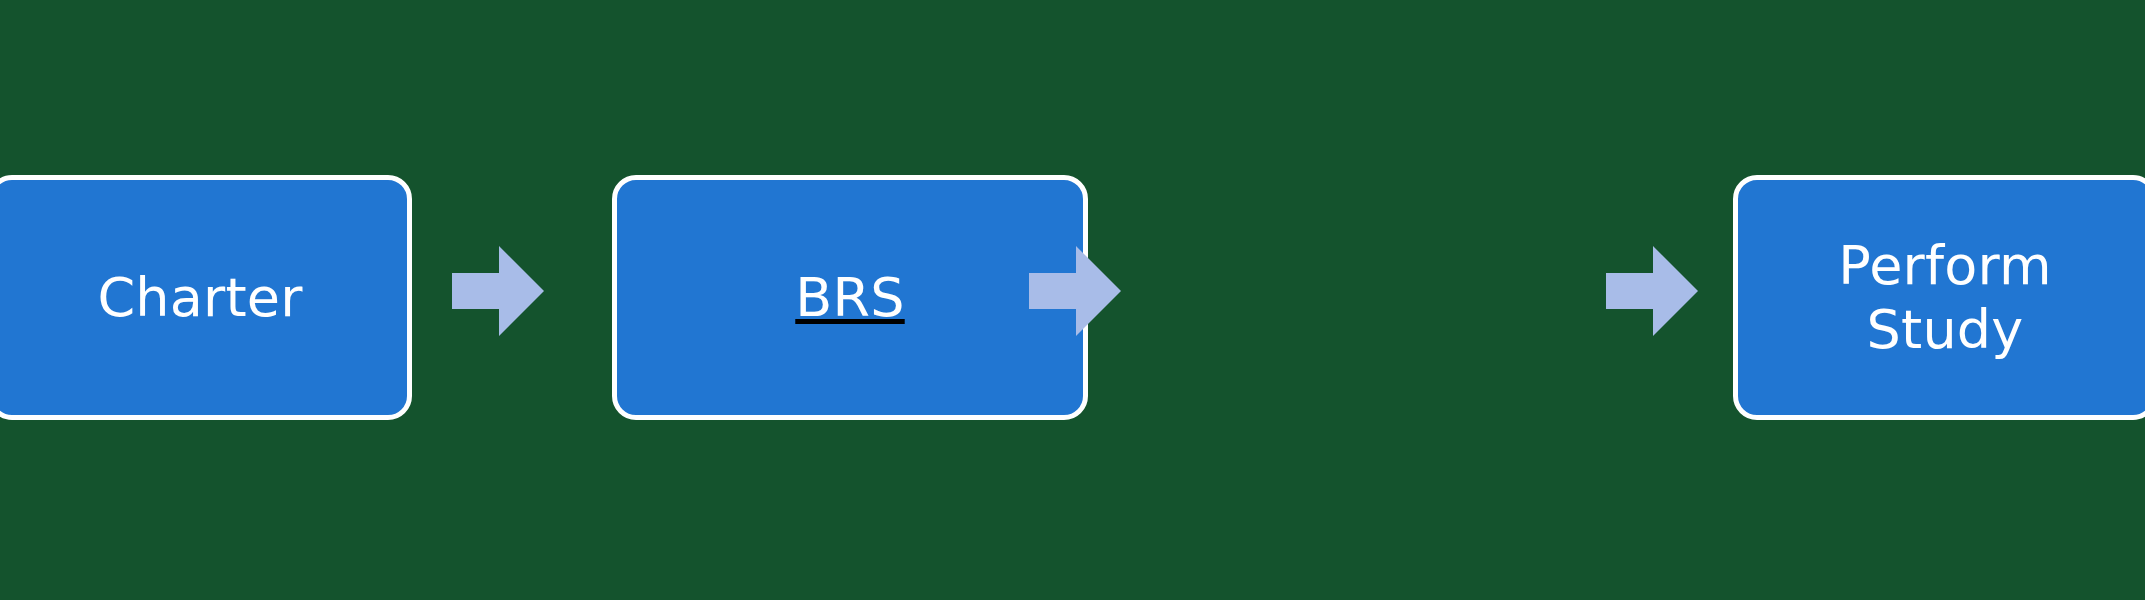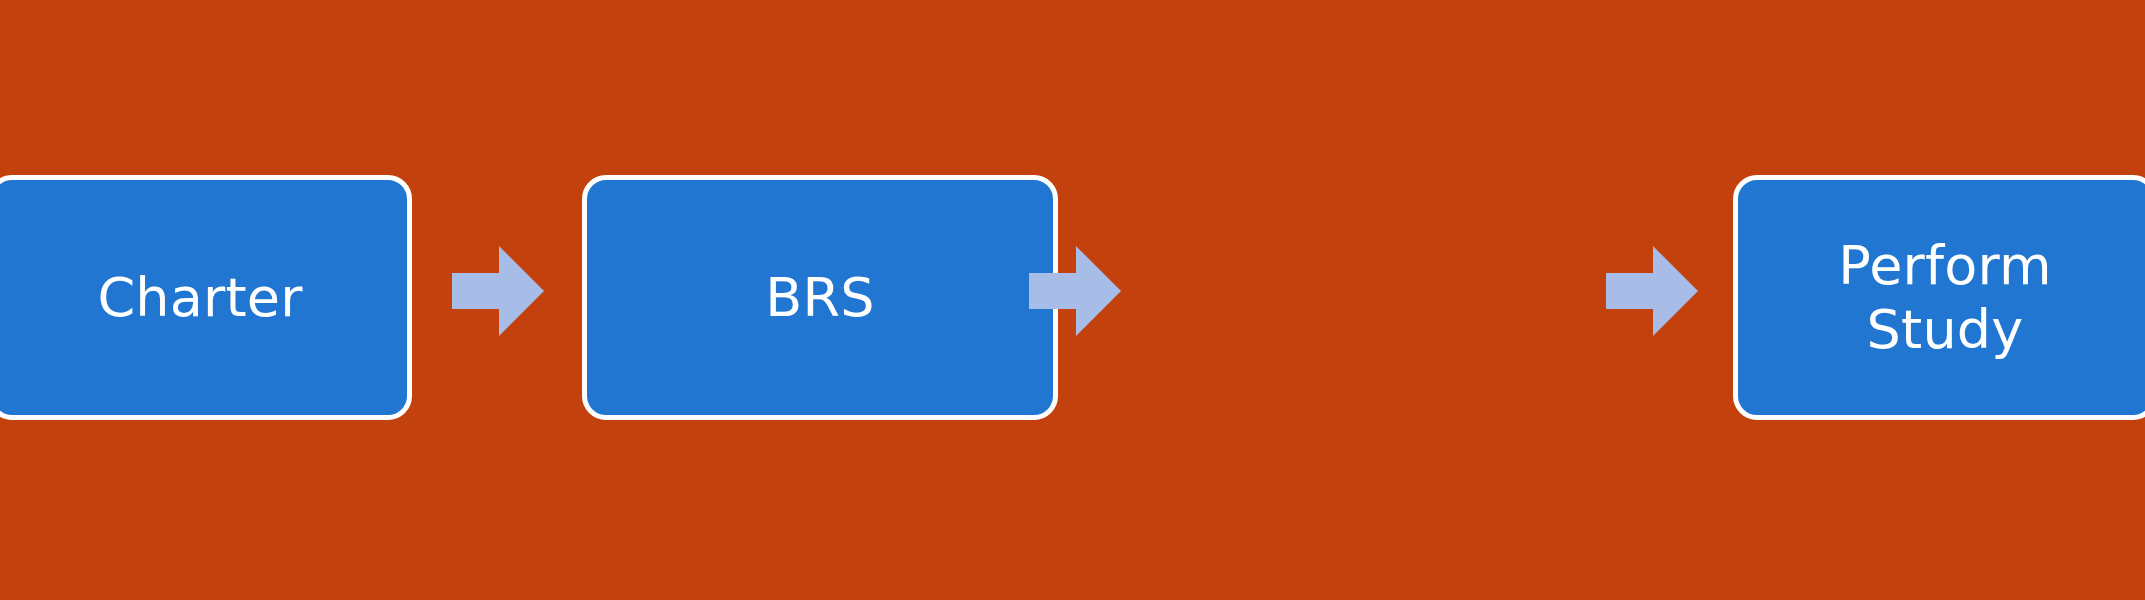--- a/index.html
+++ b/index.html
@@ -11,21 +11,21 @@
     width: 2145px;
     height: 600px;
     overflow: hidden;
     font-family: "DejaVu Sans", sans-serif;
   }
 
   #diagram {
     position: relative;
     width: 2145px;
     height: 600px;
-    background: #c2410c;
+    background: #14532d;
   }
 
   .process-box {
     position: absolute;
     box-sizing: border-box;
     background: #2176D2;
     border: 5px solid #FFFFFF;
     border-radius: 24px;
     display: flex;
     align-items: center;
@@ -39,21 +39,21 @@
     font-size: 54px;
     font-weight: 400;
     line-height: 1.18;
     letter-spacing: 0.2px;
     white-space: pre-line;
     padding: 0 14px;
   }
 
   
   #box-0 { left: -12px;  top: 175px; width: 424px; height: 245px; }
-  #box-1 { left: 582px;  top: 175px; width: 476px; height: 245px; }
+  #box-1 { left: 612px;  top: 175px; width: 476px; height: 245px; text-decoration: underline; }
   #box-2 { left: 1155px; top: 175px; width: 415px; height: 245px; }
   #box-3 { left: 1733px; top: 175px; width: 424px; height: 245px; }
 
   .arrow-connector {
     position: absolute;
     width: 92px;
     height: 90px;
     top: 246px;
   }
   .arrow-connector svg { display: block; width: 100%; height: 100%; }

